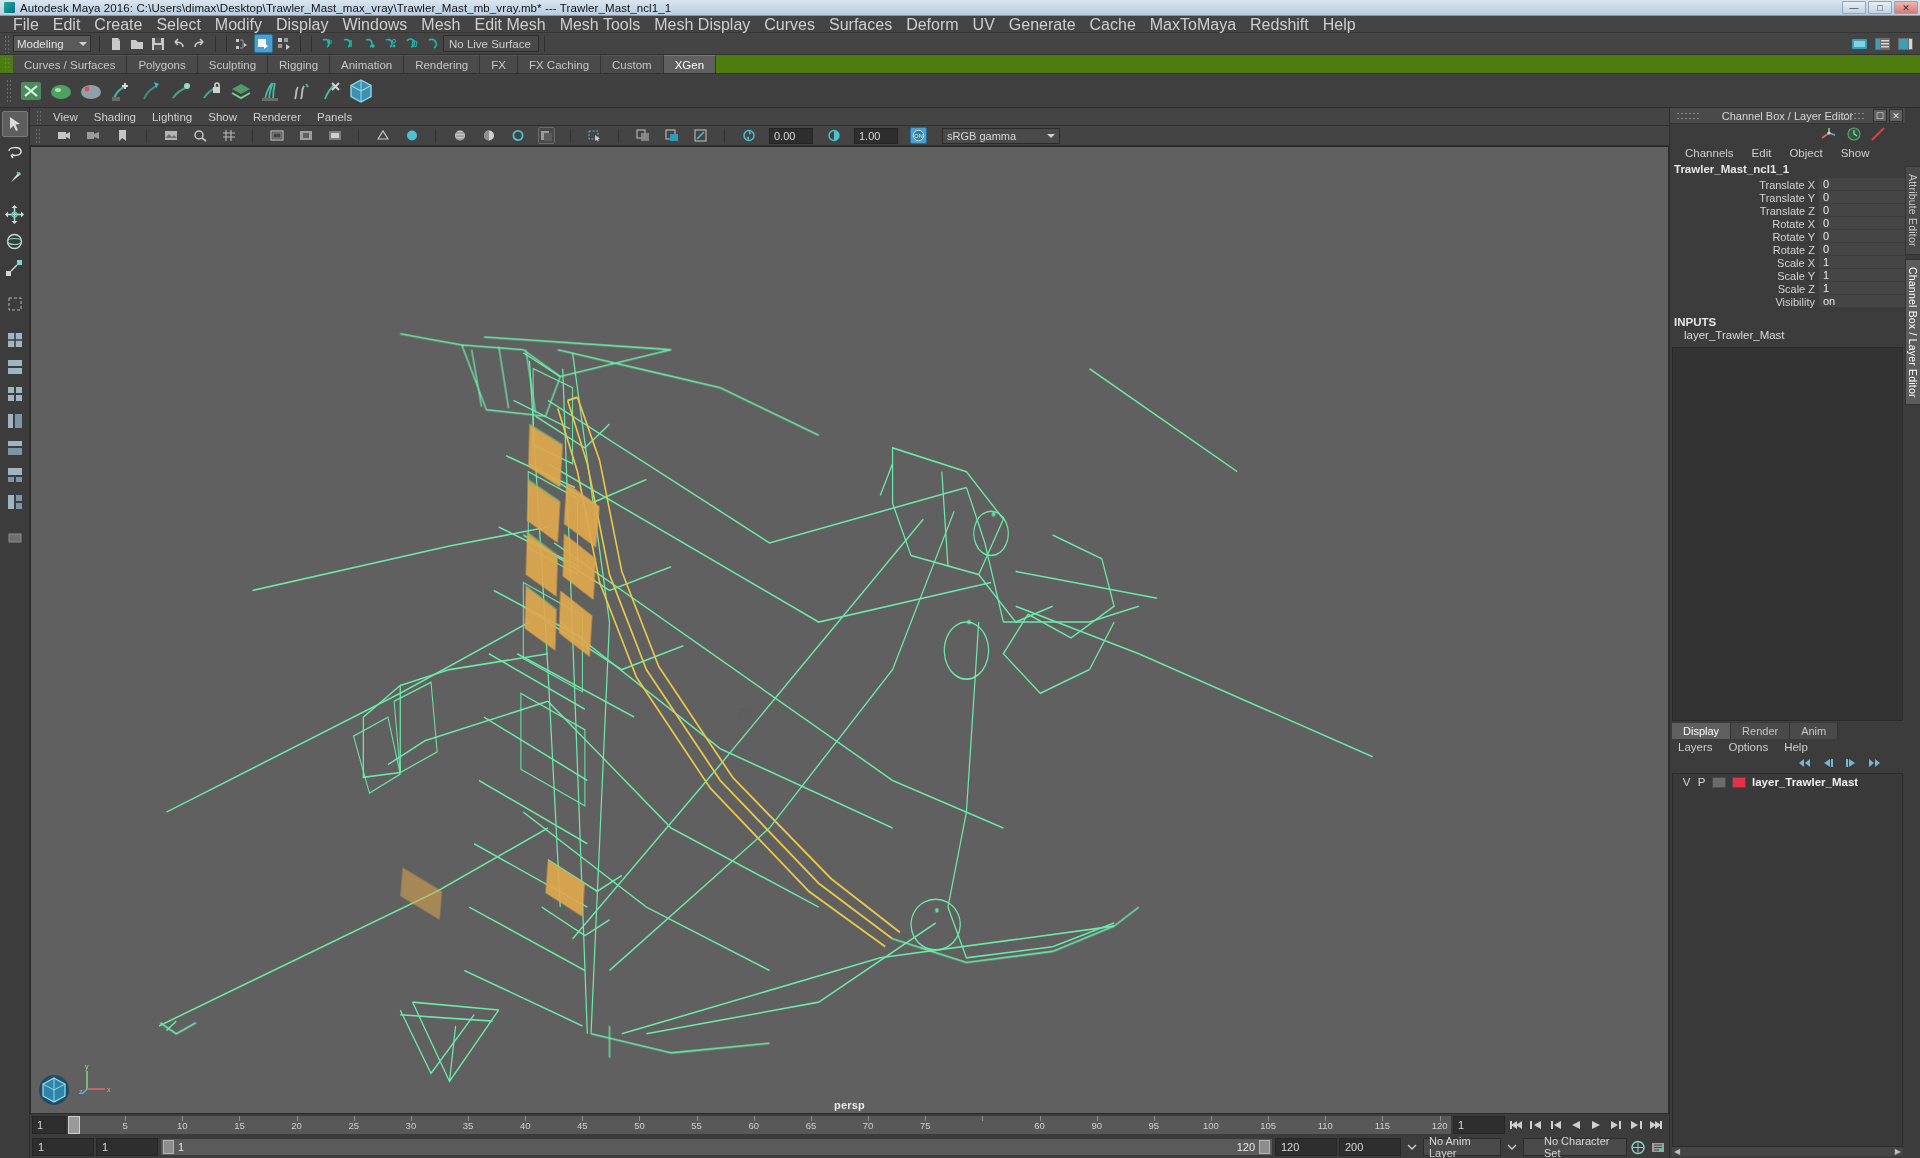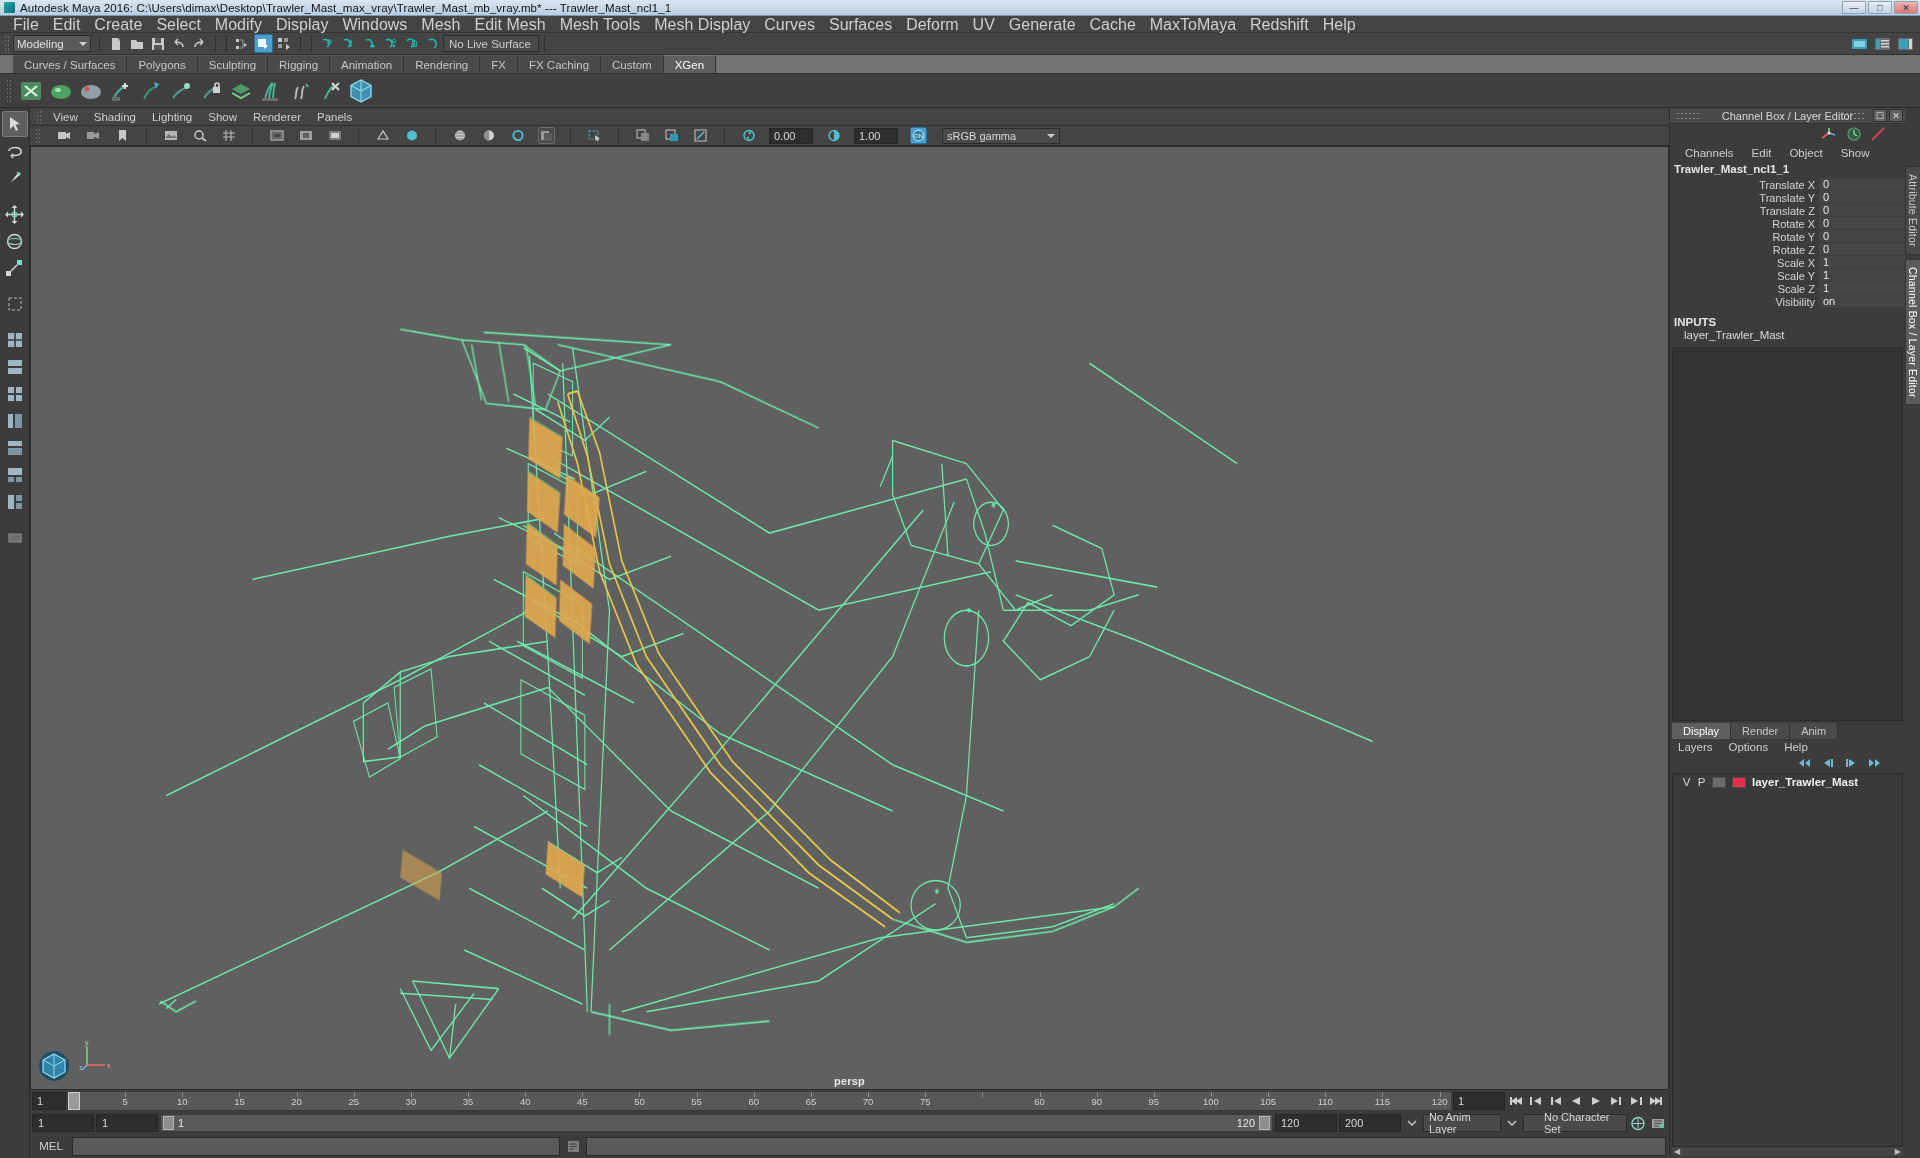--- a/index.html
+++ b/index.html
@@ -46,21 +46,21 @@
   .sep { width:1px;height:16px;background:#2f2f2f;margin:0 5px;}
   .tbtn { width:19px;height:19px;margin:0 1px; display:flex;align-items:center;
     justify-content:center; border:1px solid transparent; border-radius:2px;}
   .tbtn.active { background:#4c9fd0; border-color:#2a6f99;}
   .tbtn svg { display:block; }
   .livesurf { height:17px; width:96px; background:#4a4a4a; border:1px solid #2d2d2d;
     display:flex;align-items:center;padding:0 5px;font-size:11.5px;color:#cdcdcd;}
   .tb-right { position:absolute; right:4px; display:flex; align-items:center; gap:2px;}
 
   
-  .shelfbar { background:#737373; display:flex; flex-direction:column;
+  .shelfbar { background:#4d7c0f; display:flex; flex-direction:column;
      border-bottom:1px solid #2c2c2c;text-align:right;}
   .shelf-tabs { height:18px; display:flex; align-items:stretch; padding-left:2px;}
   .shelf-tabs .grip { height:14px; align-self:center;}
   .shelf-tab { padding:0 11px; display:flex;align-items:center; font-size:11.5px;
     color:#c6c6c6; background:#4a4a4a; border-right:1px solid #333;
     border-top:1px solid #555; white-space:nowrap;}
   .shelf-tab.active { background:#5f5f5f; color:#fff; border-top:1px solid #777;}
   .shelf-icons { height:34px; background:#404040; display:flex; align-items:center;
      padding-left:4px; gap:2px; border-top:1px solid #333;}
   .shelf-icons .grip{height:24px;}
@@ -1000,31 +1000,20 @@
         </div>
         <div class="pbtn">
           <svg width="16" height="15" viewBox="0 0 16 15">
               <rect x="2" y="3" width="12" height="9" fill="#9e9e9e"></rect>
               <path d="M4 5h8M4 7.5h8M4 10h5" stroke="#4a4a4a"></path>
               <circle cx="12" cy="10" r="2.2" fill="#5fc7a8"></circle>
             </svg>
         </div>
       </div>
 
-      <div class="cmdrow">
-        <div class="mel-lab">MEL</div>
-        <div class="cmd-in" title=""></div>
-        <div class="cmd-btn">
-          <svg width="13" height="13" viewBox="0 0 13 13">
-              <rect x="1" y="1" width="11" height="11" fill="#7e7e7e"></rect>
-              <path d="M3 4h7M3 6.5h7M3 9h4" stroke="#3c3c3c"></path>
-            </svg>
-        </div>
-        <div class="cmd-out" title=""></div>
-      </div>
 
     </div>
 
     <div class="rightpanel">
       <div class="rp-title">
         <span class="dots"></span>
         <span>Channel Box / Layer Editor</span>
         <span class="dots r"></span>
         <span class="rp-btns">
           <span class="rp-btn">☐</span>

